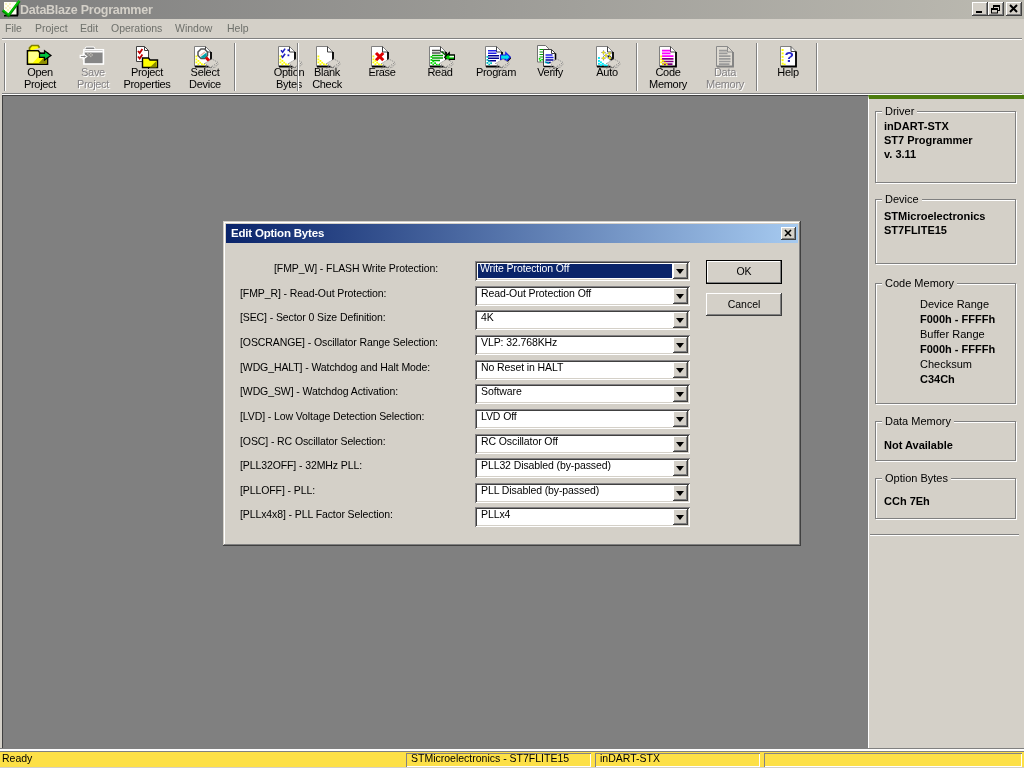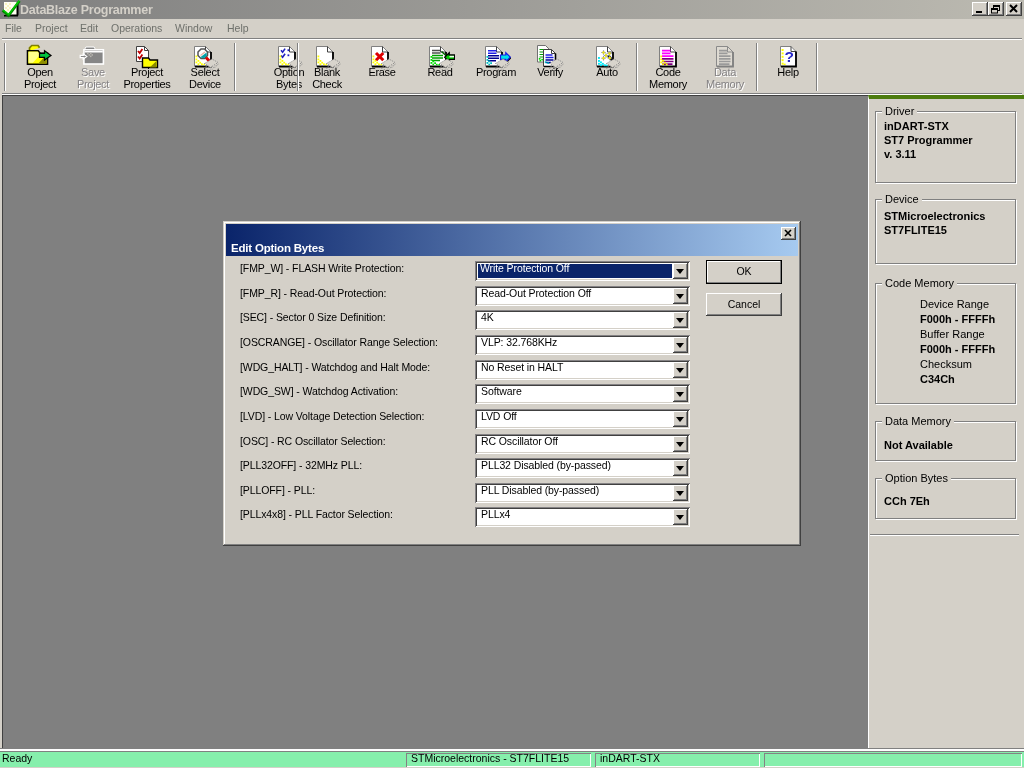--- a/index.html
+++ b/index.html
@@ -32,28 +32,28 @@
 #sidebar { position:absolute; left:868px; top:95px; width:156px; height:653px; background:#d4d0c8;
   border-left:1px solid #fff; border-top:4px solid #4d7c0f; }
 .grp { position:absolute; left:6px; width:141px; border:1px solid #808080; box-shadow: inset 1px 1px 0 #fff, 1px 1px 0 #fff; }
 .grp .gt { position:absolute; top:-6px; left:6px; background:#d4d0c8; padding:0 3px; line-height:11px; }
 .grp .in { padding:7px 8px 0 8px; line-height:14px; }
 .b { font-weight:bold; }
 #sephr { position:absolute; left:1px; top:435px; width:149px; border-top:1px solid #808080; border-bottom:1px solid #fff; }
 
 
 #sbsep { position:absolute; left:0; top:748px; width:1024px; height:4px; background:#fff; border-top:1px solid #808080; border-bottom:1px solid #808080; }
-#statusbar { position:absolute; left:0; top:752px; width:1024px; height:15px; background:#86efac; }
+#statusbar { position:absolute; left:0; top:752px; width:1024px; height:15px; background:#fde047; }
 .spanel { position:absolute; top:1px; height:14px; box-shadow: inset 1px 1px 0 #848284, inset -1px -1px 0 #fff; padding:0 0 0 5px; font-size:10.5px; line-height:10.5px; }
 
 
 #dlg { position:absolute; left:223px; top:221px; width:578px; height:325px; background:#d4d0c8;
   box-shadow: inset -1px -1px 0 #404040, inset 1px 1px 0 #d4d0c8, inset -2px -2px 0 #808080, inset 2px 2px 0 #fff; }
-#dlgtitle { position:absolute; left:3px; top:3px; width:572px; height:32px;
-  background:linear-gradient(to right,#0a246a,#a6caf0); color:#fff; font-weight:bold; font-size:11.5px; letter-spacing:-0.2px; padding:18px 0 0 5px; }
+#dlgtitle { position:absolute; left:3px; top:3px; width:572px; height:19px;
+  background:linear-gradient(to right,#0a246a,#a6caf0); color:#fff; font-weight:bold; font-size:11.5px; letter-spacing:-0.2px; padding:3px 0 0 5px; }
 #dlgclose { position:absolute; left:558px; top:6px; width:15px; height:13px; background:#d4d0c8;
   box-shadow: inset -1px -1px 0 #404040, inset 1px 1px 0 #fff, inset -2px -2px 0 #808080, inset 2px 2px 0 #d4d0c8; }
 .row { position:absolute; left:17px; height:20px; line-height:15px; font-size:10.5px; letter-spacing:-0.1px; }
 .cmb { position:absolute; left:252px; width:215px; height:20px; background:#fff;
   box-shadow: inset 1px 1px 0 #848284, inset -1px -1px 0 #fff, inset 2px 2px 0 #404040, inset -2px -2px 0 #d4d0c8; }
 .cmb .tx { position:absolute; left:4px; top:3px; height:14px; line-height:8px; padding:0 2px; font-size:10.5px; letter-spacing:-0.1px; }
 .cmb.sel .tx { left:3px; top:3px; right:18px; background:#0a246a; color:#fff; }
 .cbtn { position:absolute; right:2px; top:2px; width:15px; height:16px; background:#d4d0c8;
   box-shadow: inset -1px -1px 0 #404040, inset 1px 1px 0 #fff, inset -2px -2px 0 #808080, inset 2px 2px 0 #d4d0c8; }
 .cbtn:after { content:""; position:absolute; left:3px; top:6px; width:0; height:0;
@@ -474,21 +474,21 @@
   <div class="spanel" style="left:406px; width:185px;">STMicroelectronics - ST7FLITE15</div>
   <div class="spanel" style="left:595px; width:165px;">inDART-STX</div>
   <div class="spanel" style="left:764px; width:258px;"></div>
 </div>
 
 <div id="dlg">
   <div id="dlgtitle">Edit Option Bytes</div>
   <div id="dlgclose"><svg width="15" height="13">
         <path d="M4 3 l6 6 M10 3 l-6 6" stroke="#000" stroke-width="1.6"></path>
       </svg></div>
-  <div class="row" style="top:40px;">[FMP_W] - FLASH Write Protection:</div>
+  <div class="row" style="top:40px;margin-left:34px;">[FMP_W] - FLASH Write Protection:</div>
   <div class="cmb sel" style="top:40px;">
       <span class="tx">Write Protection Off</span>
       <span class="cbtn"></span>
     </div>
   <div class="row" style="top:65px;">[FMP_R] - Read-Out Protection:</div>
   <div class="cmb" style="top:65px;">
       <span class="tx">Read-Out Protection Off</span>
       <span class="cbtn"></span>
     </div>
   <div class="row" style="top:89px;">[SEC] - Sector 0 Size Definition:</div>

